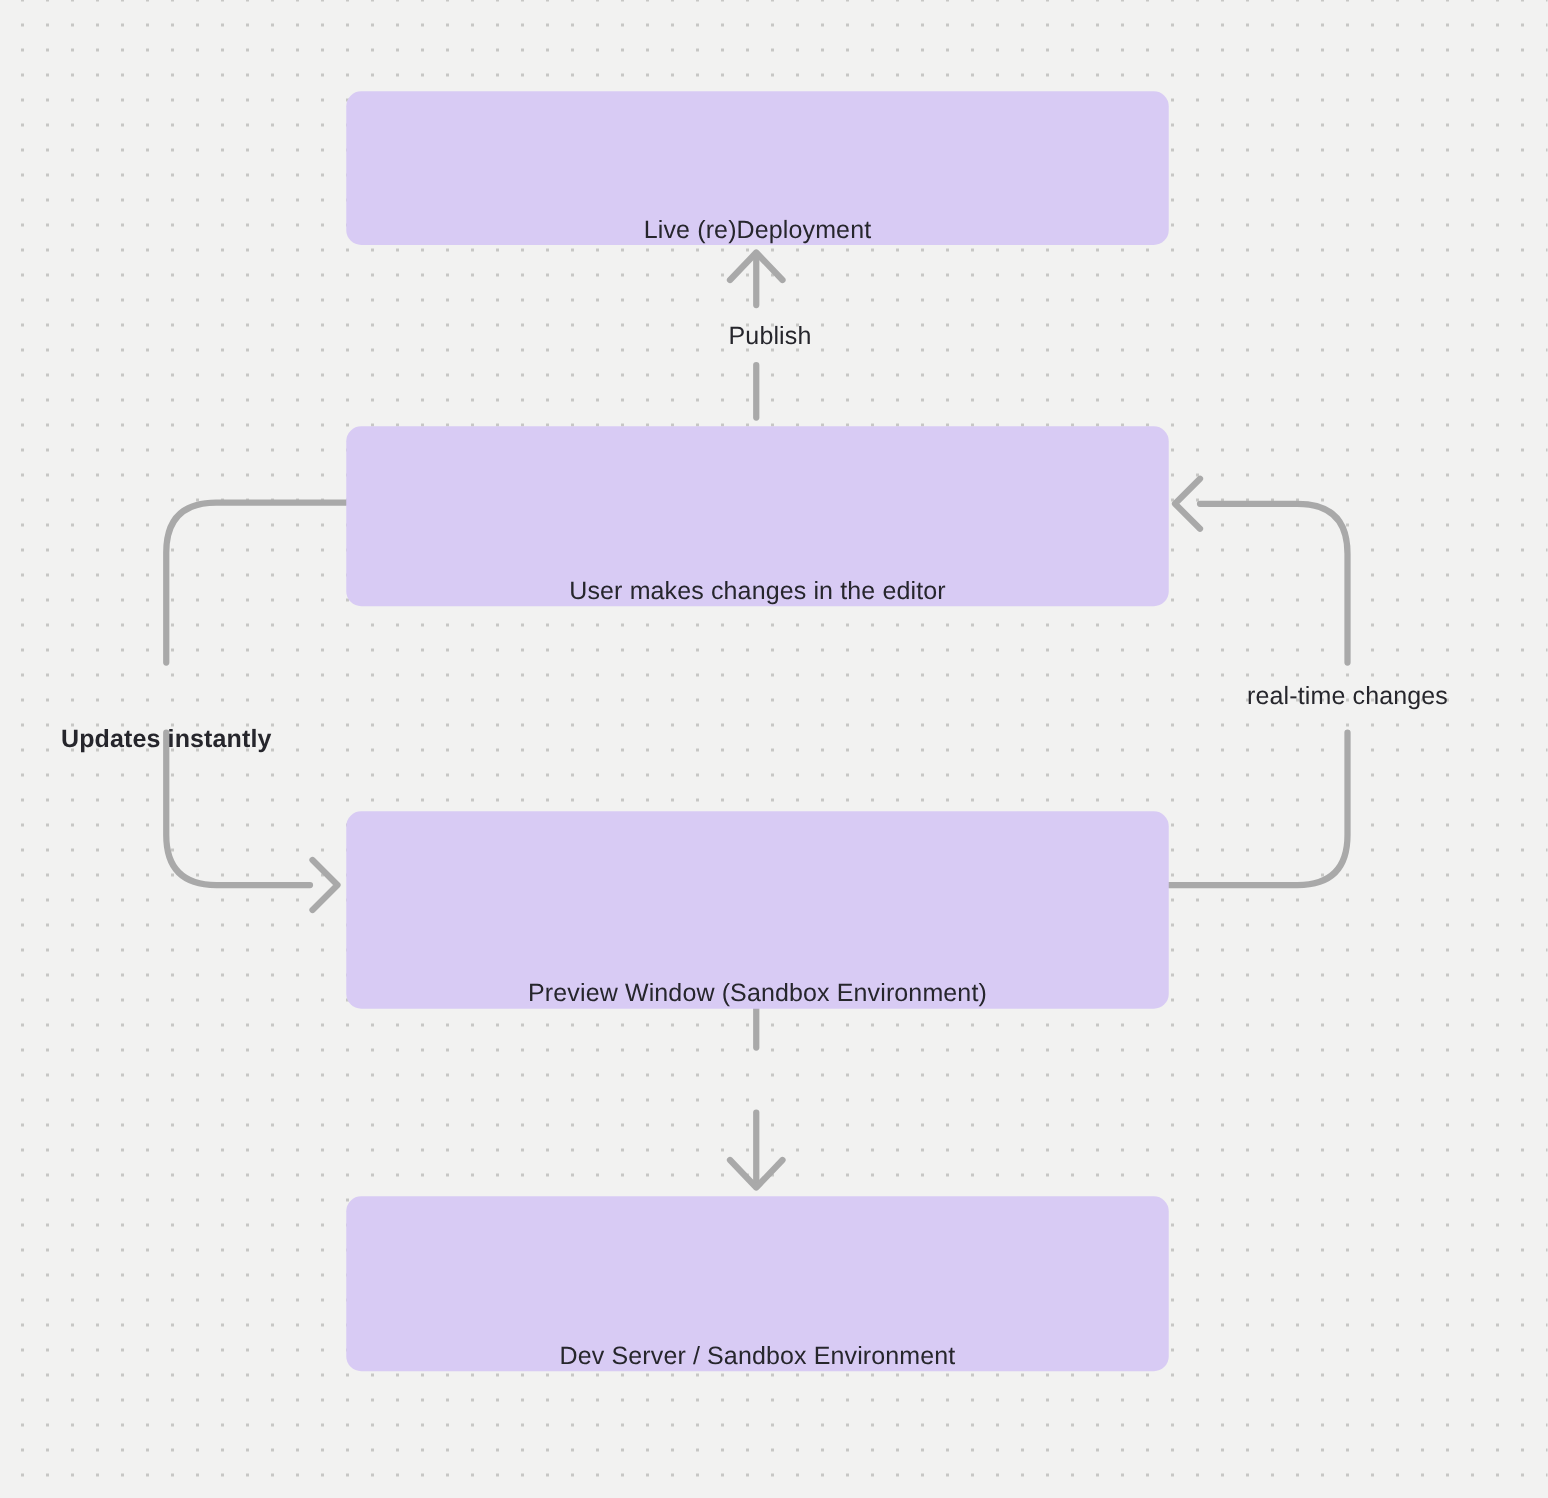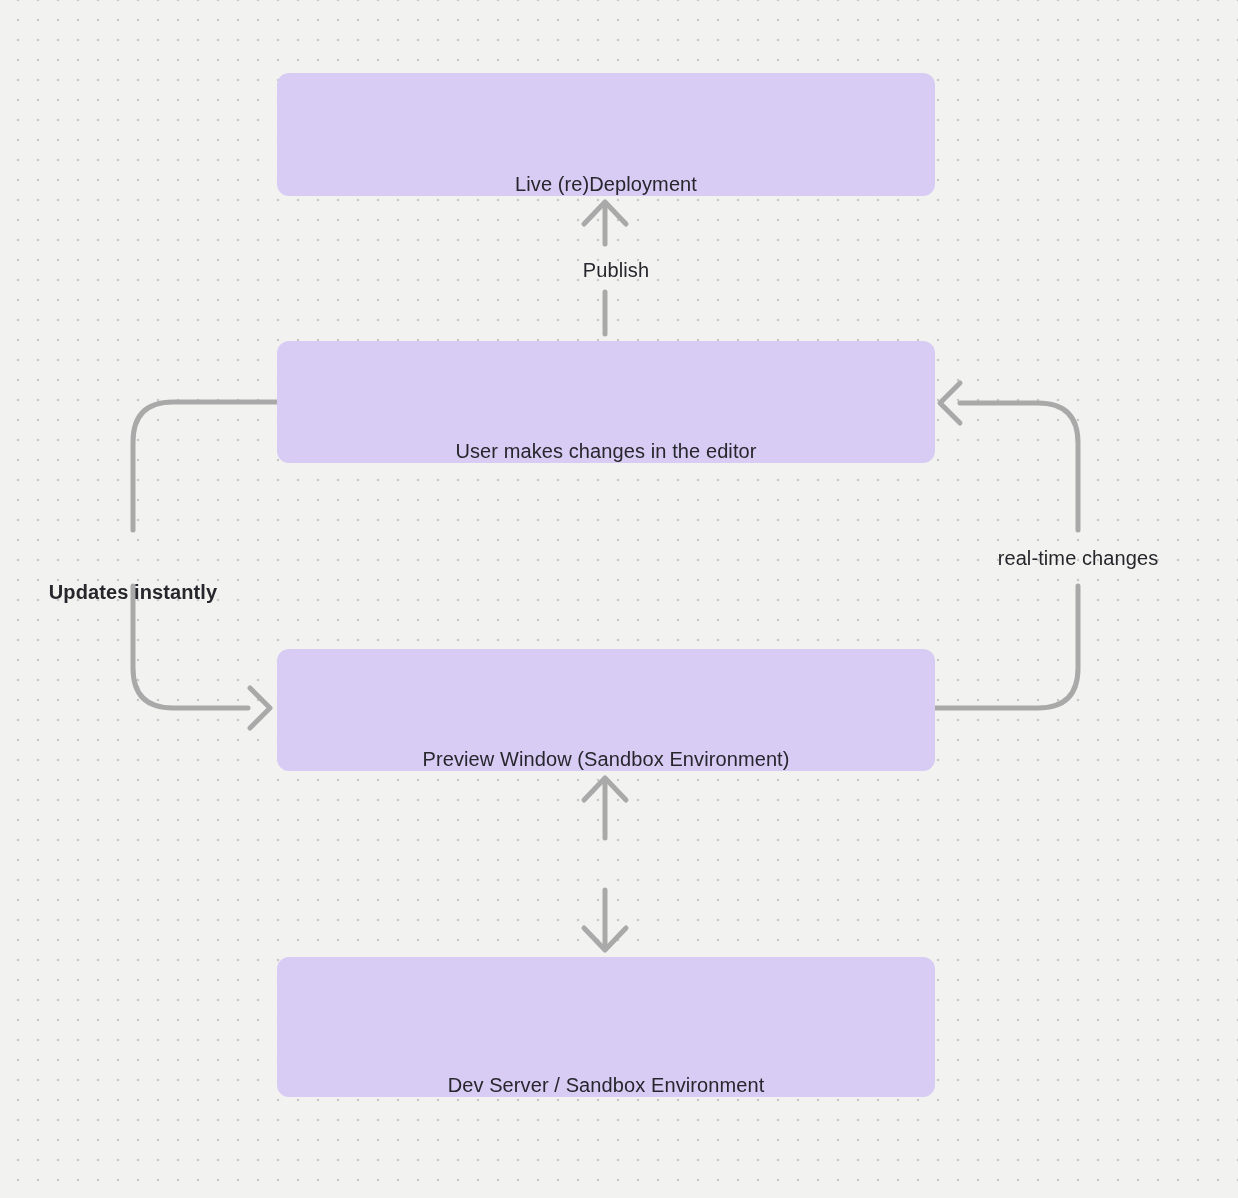--- a/index.html
+++ b/index.html
@@ -48,22 +48,22 @@
     border-radius: 12px;
     display: flex;
     align-items: flex-end;
     justify-content: center;
     text-align: center;
     font-size: 20px;
     color: var(--text);
     letter-spacing: 0.1px;
   }
   .node-live      { top: 73px;  height: 123px; }
-  .node-editor    { top: 341px; height: 122px; }
-  .node-preview   { top: 649px; height: 122px; }
+  .node-editor    { top: 341px; height: 144px; }
+  .node-preview   { top: 649px; height: 158px; }
   .node-devserver { top: 957px; height: 140px; }
   .edge-label {
     position: absolute;
     transform: translate(-50%, -50%);
     white-space: nowrap;
     font-size: 20px;
     color: var(--text);
     letter-spacing: 0.1px;
   }
   .lbl-publish  { left: 616px;  top: 270px; }

